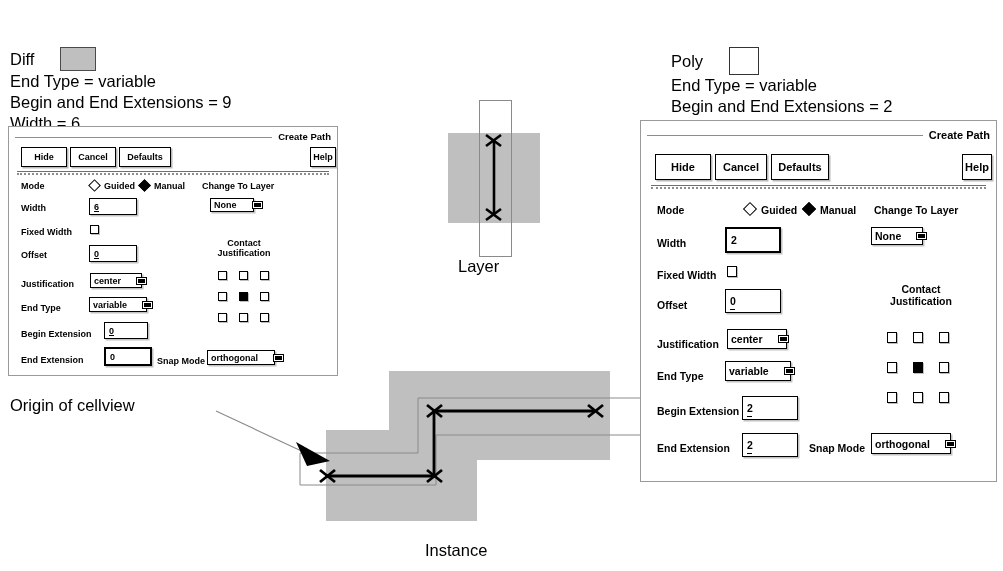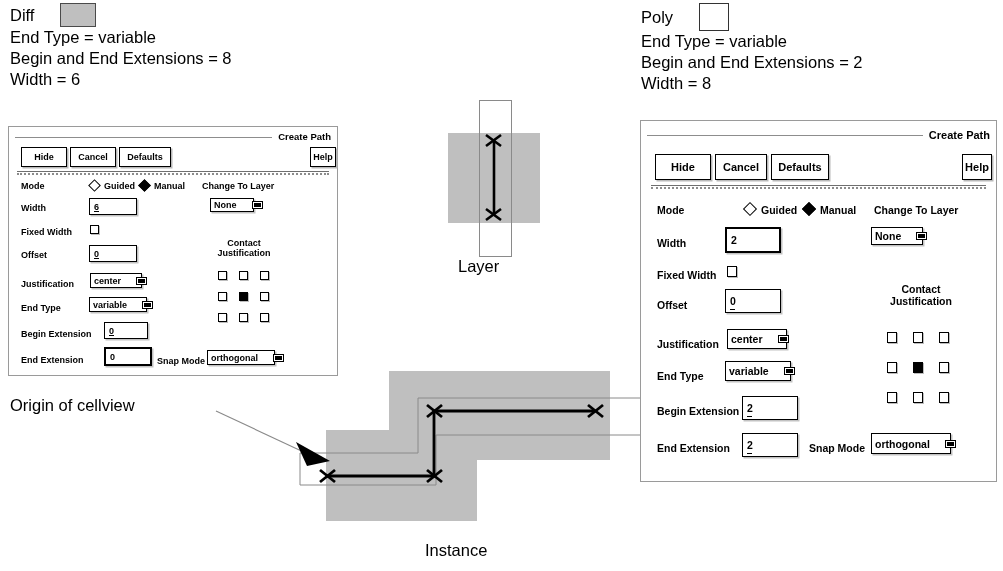--- a/index.html
+++ b/index.html
@@ -1,21 +1,21 @@
 <!DOCTYPE html>
 <html><head>
 <meta charset="utf-8">
 <style>
   html,body{margin:0;padding:0;background:#fff;}
   body{width:1003px;height:571px;position:relative;overflow:hidden;
        font-family:"Liberation Sans",sans-serif;color:#000;}
   .abs{position:absolute;}
 
   
-  .hdr{font-size:16.5px;line-height:21px;white-space:nowrap;}
+  .hdr{font-size:16.5px;line-height:21px;white-space:nowrap;margin-top:44px;}
   .hdr .row1{display:flex;align-items:center;gap:26px;}
   .swatch-gray{width:34px;height:22px;background:#bfbfbf;border:1px solid #4a4a4a;}
   .swatch-white{width:28px;height:26px;background:#fff;border:1px solid #333;}
 
   
   .dlg{background:#fff;border:1px solid #9a9a9a;box-sizing:border-box;}
   .dlg-title{position:absolute;left:0;right:0;text-align:right;font-weight:bold;}
   .dlg-title span{background:#fff;padding:0 6px;position:relative;z-index:2;}
   .dlg-title:after{content:"";position:absolute;left:6px;right:6px;top:50%;
                    border-top:1px solid #8d8d8d;z-index:1;}
@@ -56,25 +56,25 @@
 </style>
 </head>
 <body>
 
 <div class="abs hdr" style="left:10px;top:3px;">
   <div class="row1">
     <span>Diff</span>
     <span class="swatch-gray"></span>
   </div>
   <div>End Type = variable</div>
-  <div>Begin and End Extensions = 8</div>
+  <div>Begin and End Extensions = 9</div>
   <div>Width = 6</div>
 </div>
 
-<div class="abs hdr" style="left:641px;top:3px;">
+<div class="abs hdr" style="left:671px;top:3px;">
   <div class="row1">
     <span>Poly</span>
     <span class="swatch-white"></span>
   </div>
   <div>End Type = variable</div>
   <div>Begin and End Extensions = 2</div>
   <div>Width = 8</div>
 </div>
 
 <div class="dlg abs" style="left:8px;top:126px;width:330px;height:250px;font-size:9px;">

